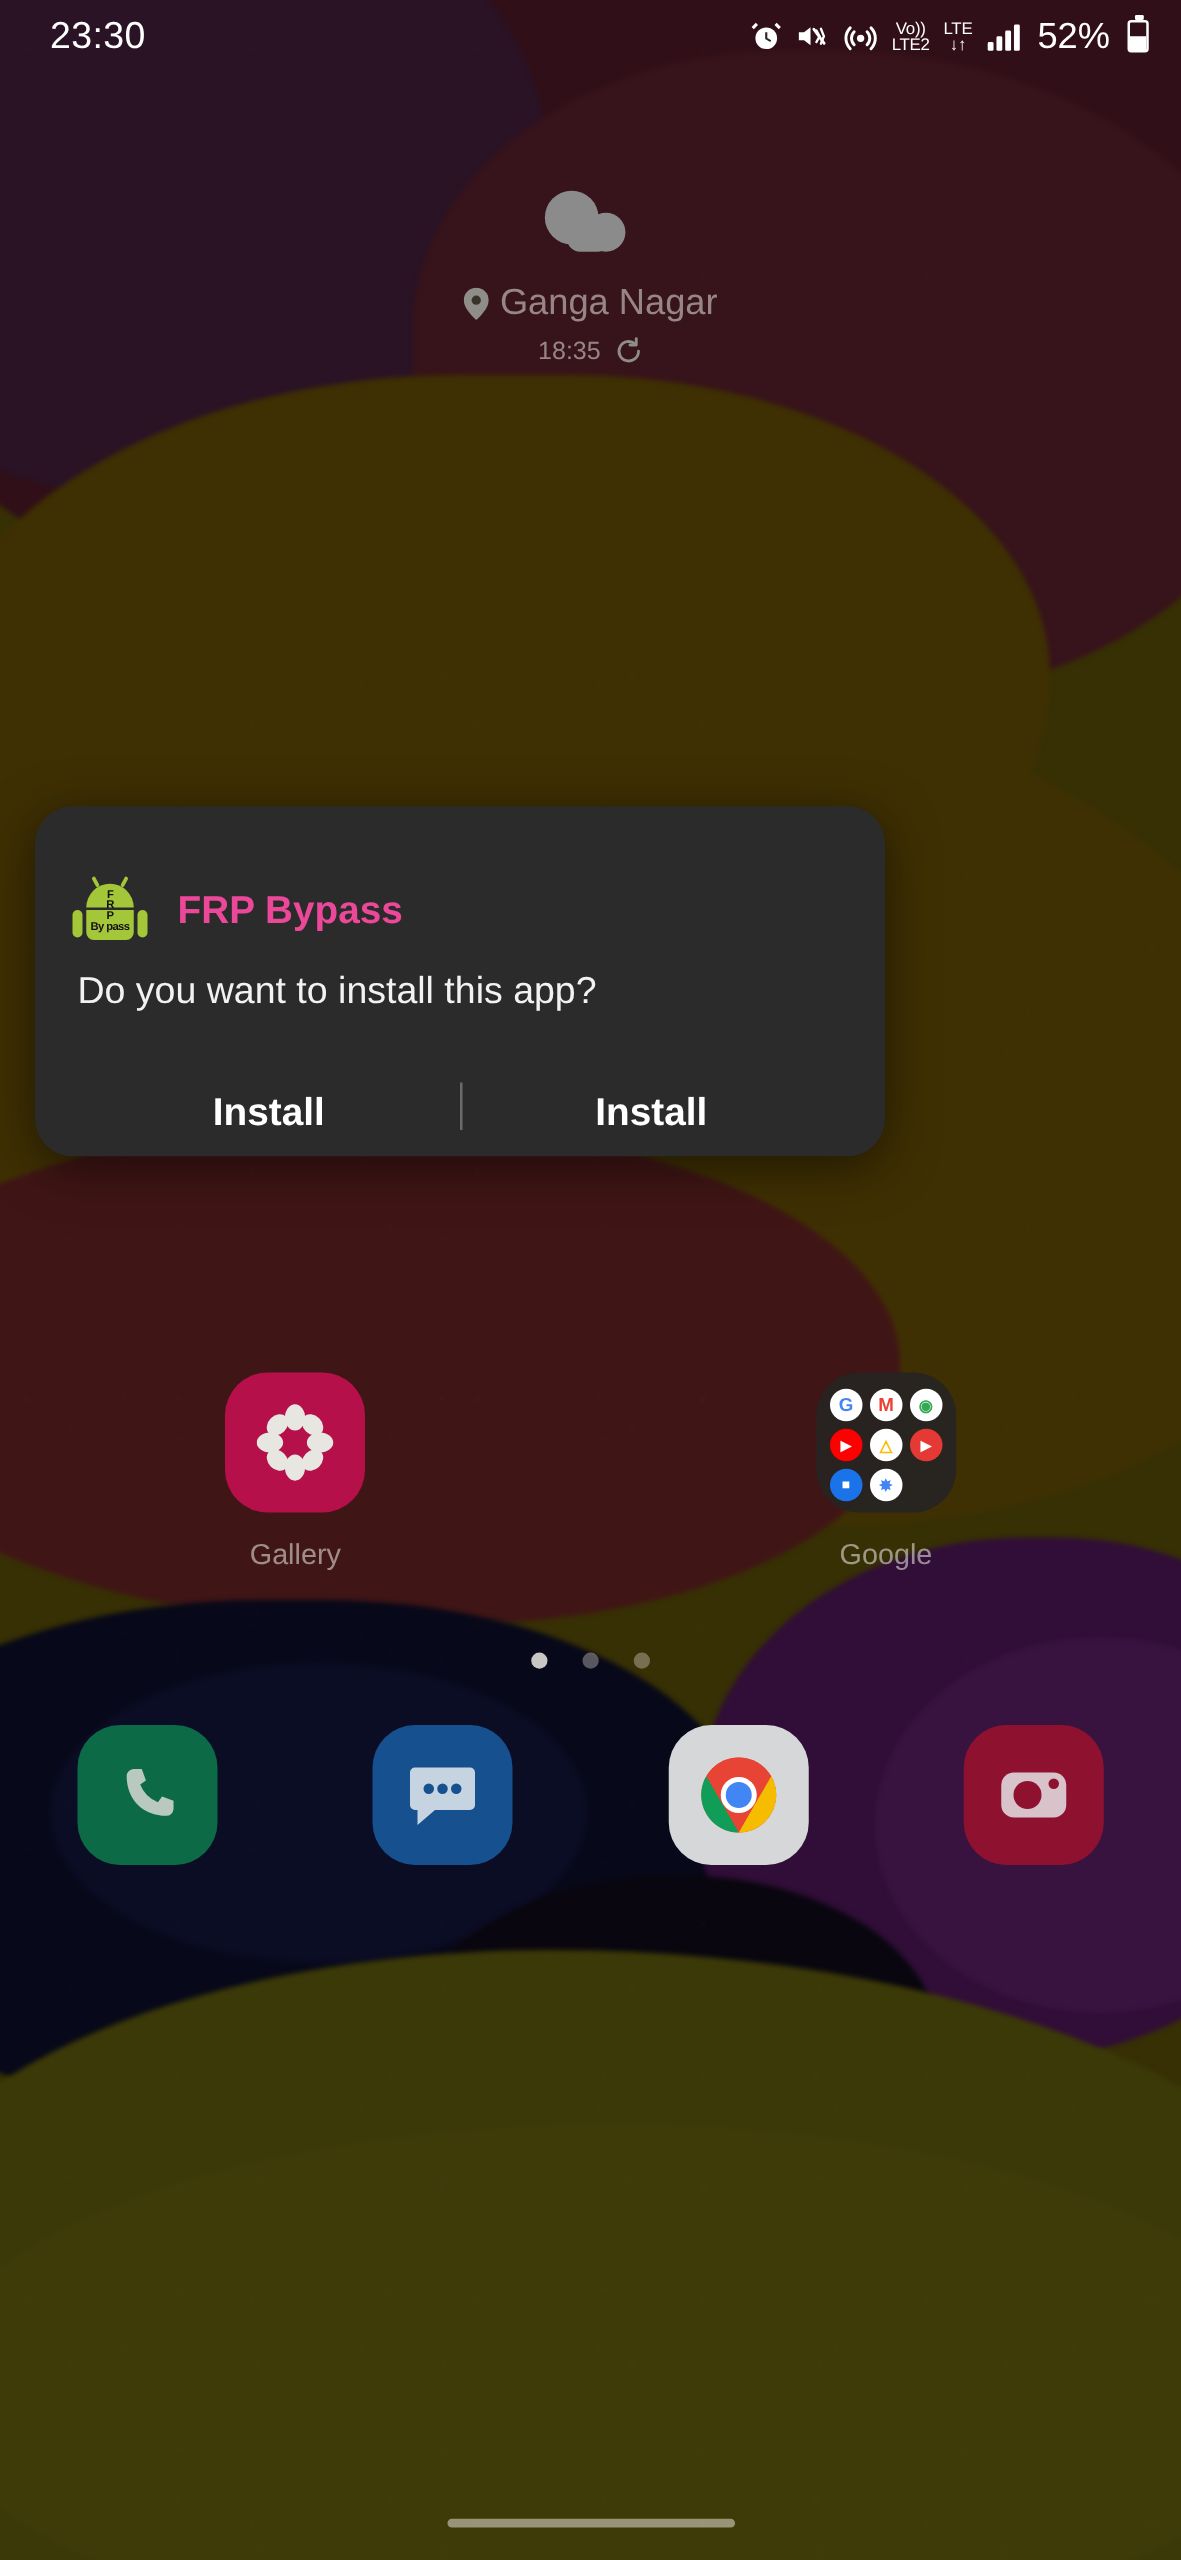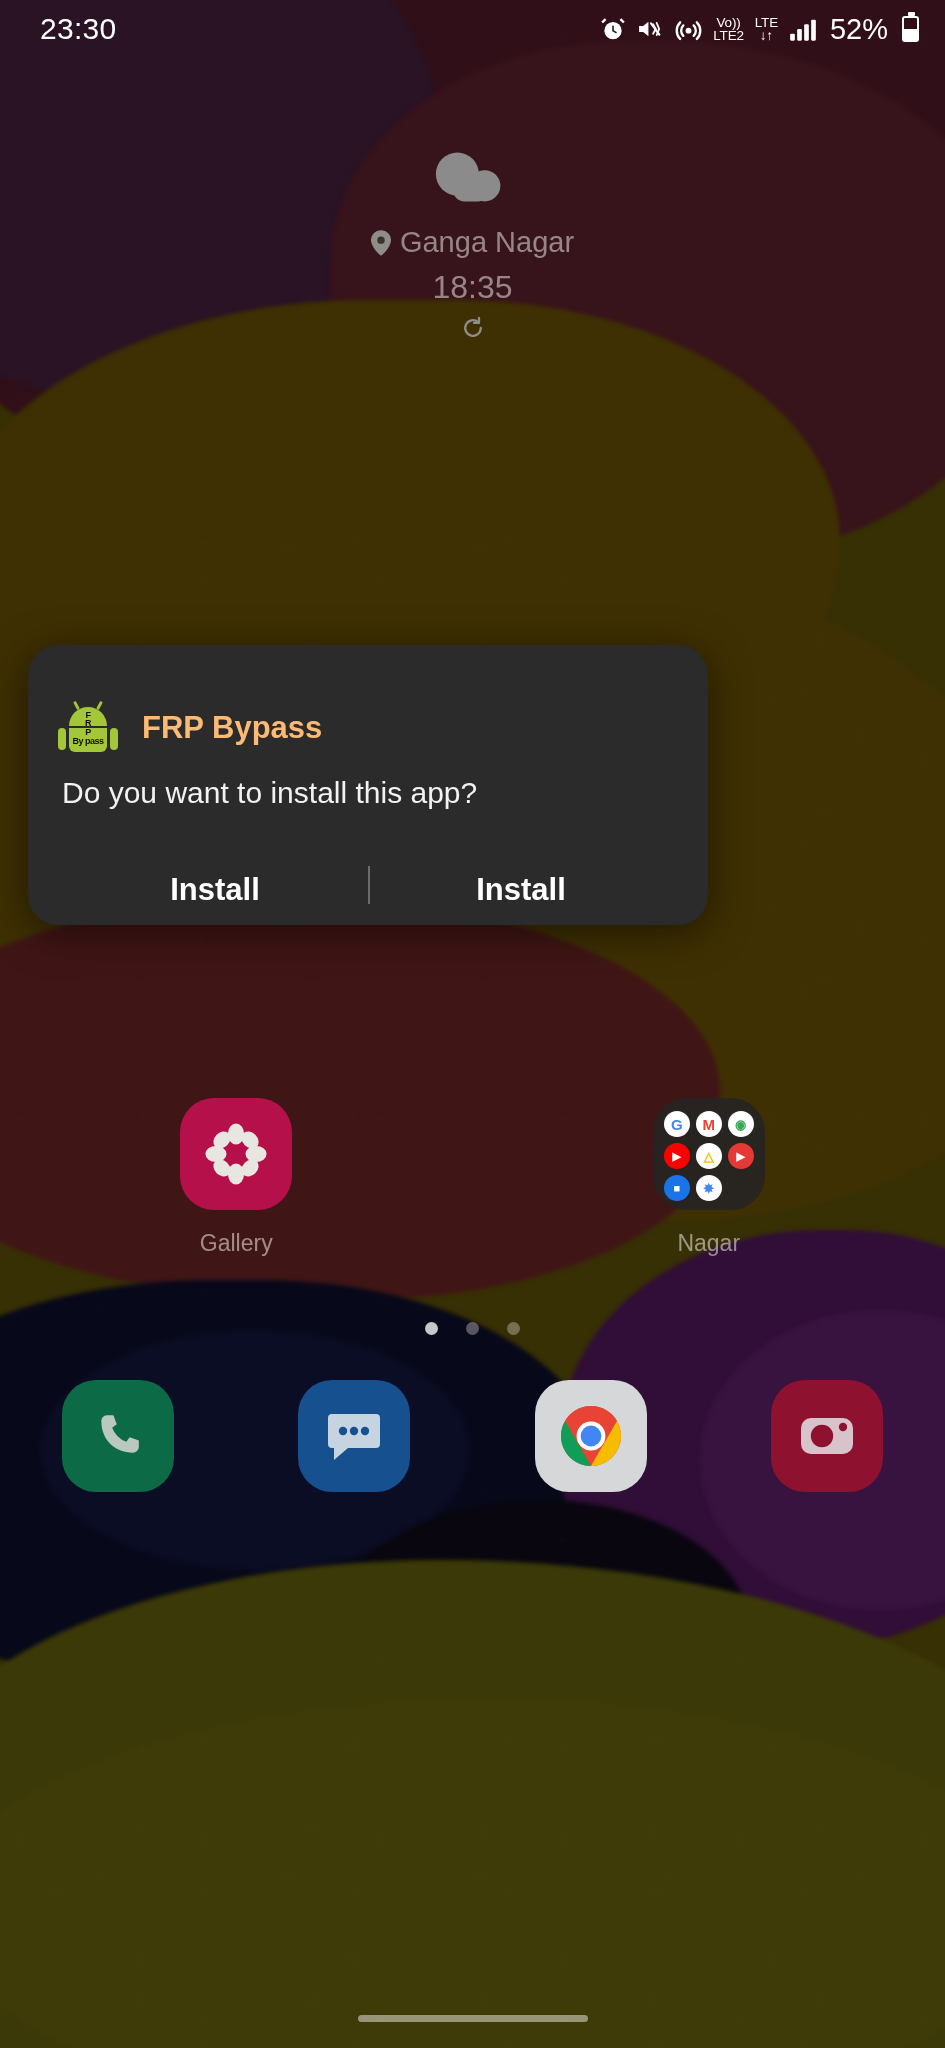--- a/index.html
+++ b/index.html
@@ -56,31 +56,31 @@
   #battery-icon { width:17px; height:26px; border:2.5px solid #fff; border-radius:3px; position:relative; margin-left:3px; }
   #battery-icon:before { content:""; position:absolute; top:-6px; left:3.5px; width:7px; height:4px; background:#fff; border-radius:1px; }
   #battery-fill { position:absolute; left:0; right:0; bottom:0; height:52%; background:#fff; }
 
   
   #weather-widget { position:absolute; top:148px; left:0; width:945px; text-align:center; color:rgba(210,205,198,.62); }
   #weather-top { display:flex; align-items:center; justify-content:center; gap:22px; }
   #weather-temp { font-size:76px; font-weight:300; letter-spacing:1px; line-height:1; }
   #weather-deg { font-size:44px; vertical-align:super; font-weight:300; }
   #weather-loc { display:flex; align-items:center; justify-content:center; gap:9px; font-size:29px; margin-top:22px; }
-  #weather-time { font-size:32px; margin-top:10px; display:flex; align-items:center; justify-content:center; gap:10px;flex-direction:column; }
+  #weather-time { font-size:20px; margin-top:10px; display:flex; align-items:center; justify-content:center; gap:10px; }
 
   
   #install-dialog {
     position:absolute; left:28px; top:645px; width:680px;
     background:#2b2b2b; border-radius:30px; padding:56px 34px 0 34px;
     box-shadow:0 8px 40px rgba(0,0,0,.5);
     height:280px;
   }
   #dialog-header { display:flex; align-items:center; gap:28px; }
-  #dialog-app-name { color:#fdba74; font-size:31px; font-weight:bold; }
+  #dialog-app-name { color:#ec4899; font-size:31px; font-weight:bold; }
   #dialog-message { color:#f2f2f2; font-size:30px; margin-top:21px; }
   #dialog-actions { display:flex; align-items:center; margin-top:52px; position:relative; }
   .dlg-btn { flex:1; text-align:center; color:#fff; font-size:31px; font-weight:bold; background:none; border:none; cursor:pointer; font-family:inherit; padding:10px 0; }
   #dialog-divider { position:absolute; left:50%; top:4px; width:2px; height:38px; background:rgba(255,255,255,.30); }
 
   
   #dialog-app-icon { width:52px; height:54px; position:relative; flex:none; }
   .droid-head { position:absolute; left:7px; top:6px; width:38px; height:19px; background:#a4c639; border-radius:19px 19px 0 0; }
   .droid-body { position:absolute; left:7px; top:27px; width:38px; height:24px; background:#a4c639; border-radius:0 0 6px 6px; }
   .droid-arm { position:absolute; top:27px; width:8px; height:22px; background:#a4c639; border-radius:4px; }
@@ -253,21 +253,21 @@
         <div class="mini" style="background:#ff0000;color:#fff;font-size:11px">▶</div>
         <div class="mini">
             <span style="color:#fbbc04;font-size:13px">△</span>
           </div>
         <div class="mini" style="background:#e53935;color:#fff;font-size:11px">▶</div>
         <div class="mini" style="background:#1a73e8;color:#fff;font-size:11px">■</div>
         <div class="mini">
             <span style="color:#4285f4;font-size:13px">✸</span>
           </div>
       </div>
-      <div class="app-label">Nagar</div>
+      <div class="app-label">Google</div>
     </div>
   </div>
 
   <div id="page-dots">
     <div class="dot active"></div>
     <div class="dot"></div>
     <div class="dot"></div>
   </div>
 
   <div id="dock">

